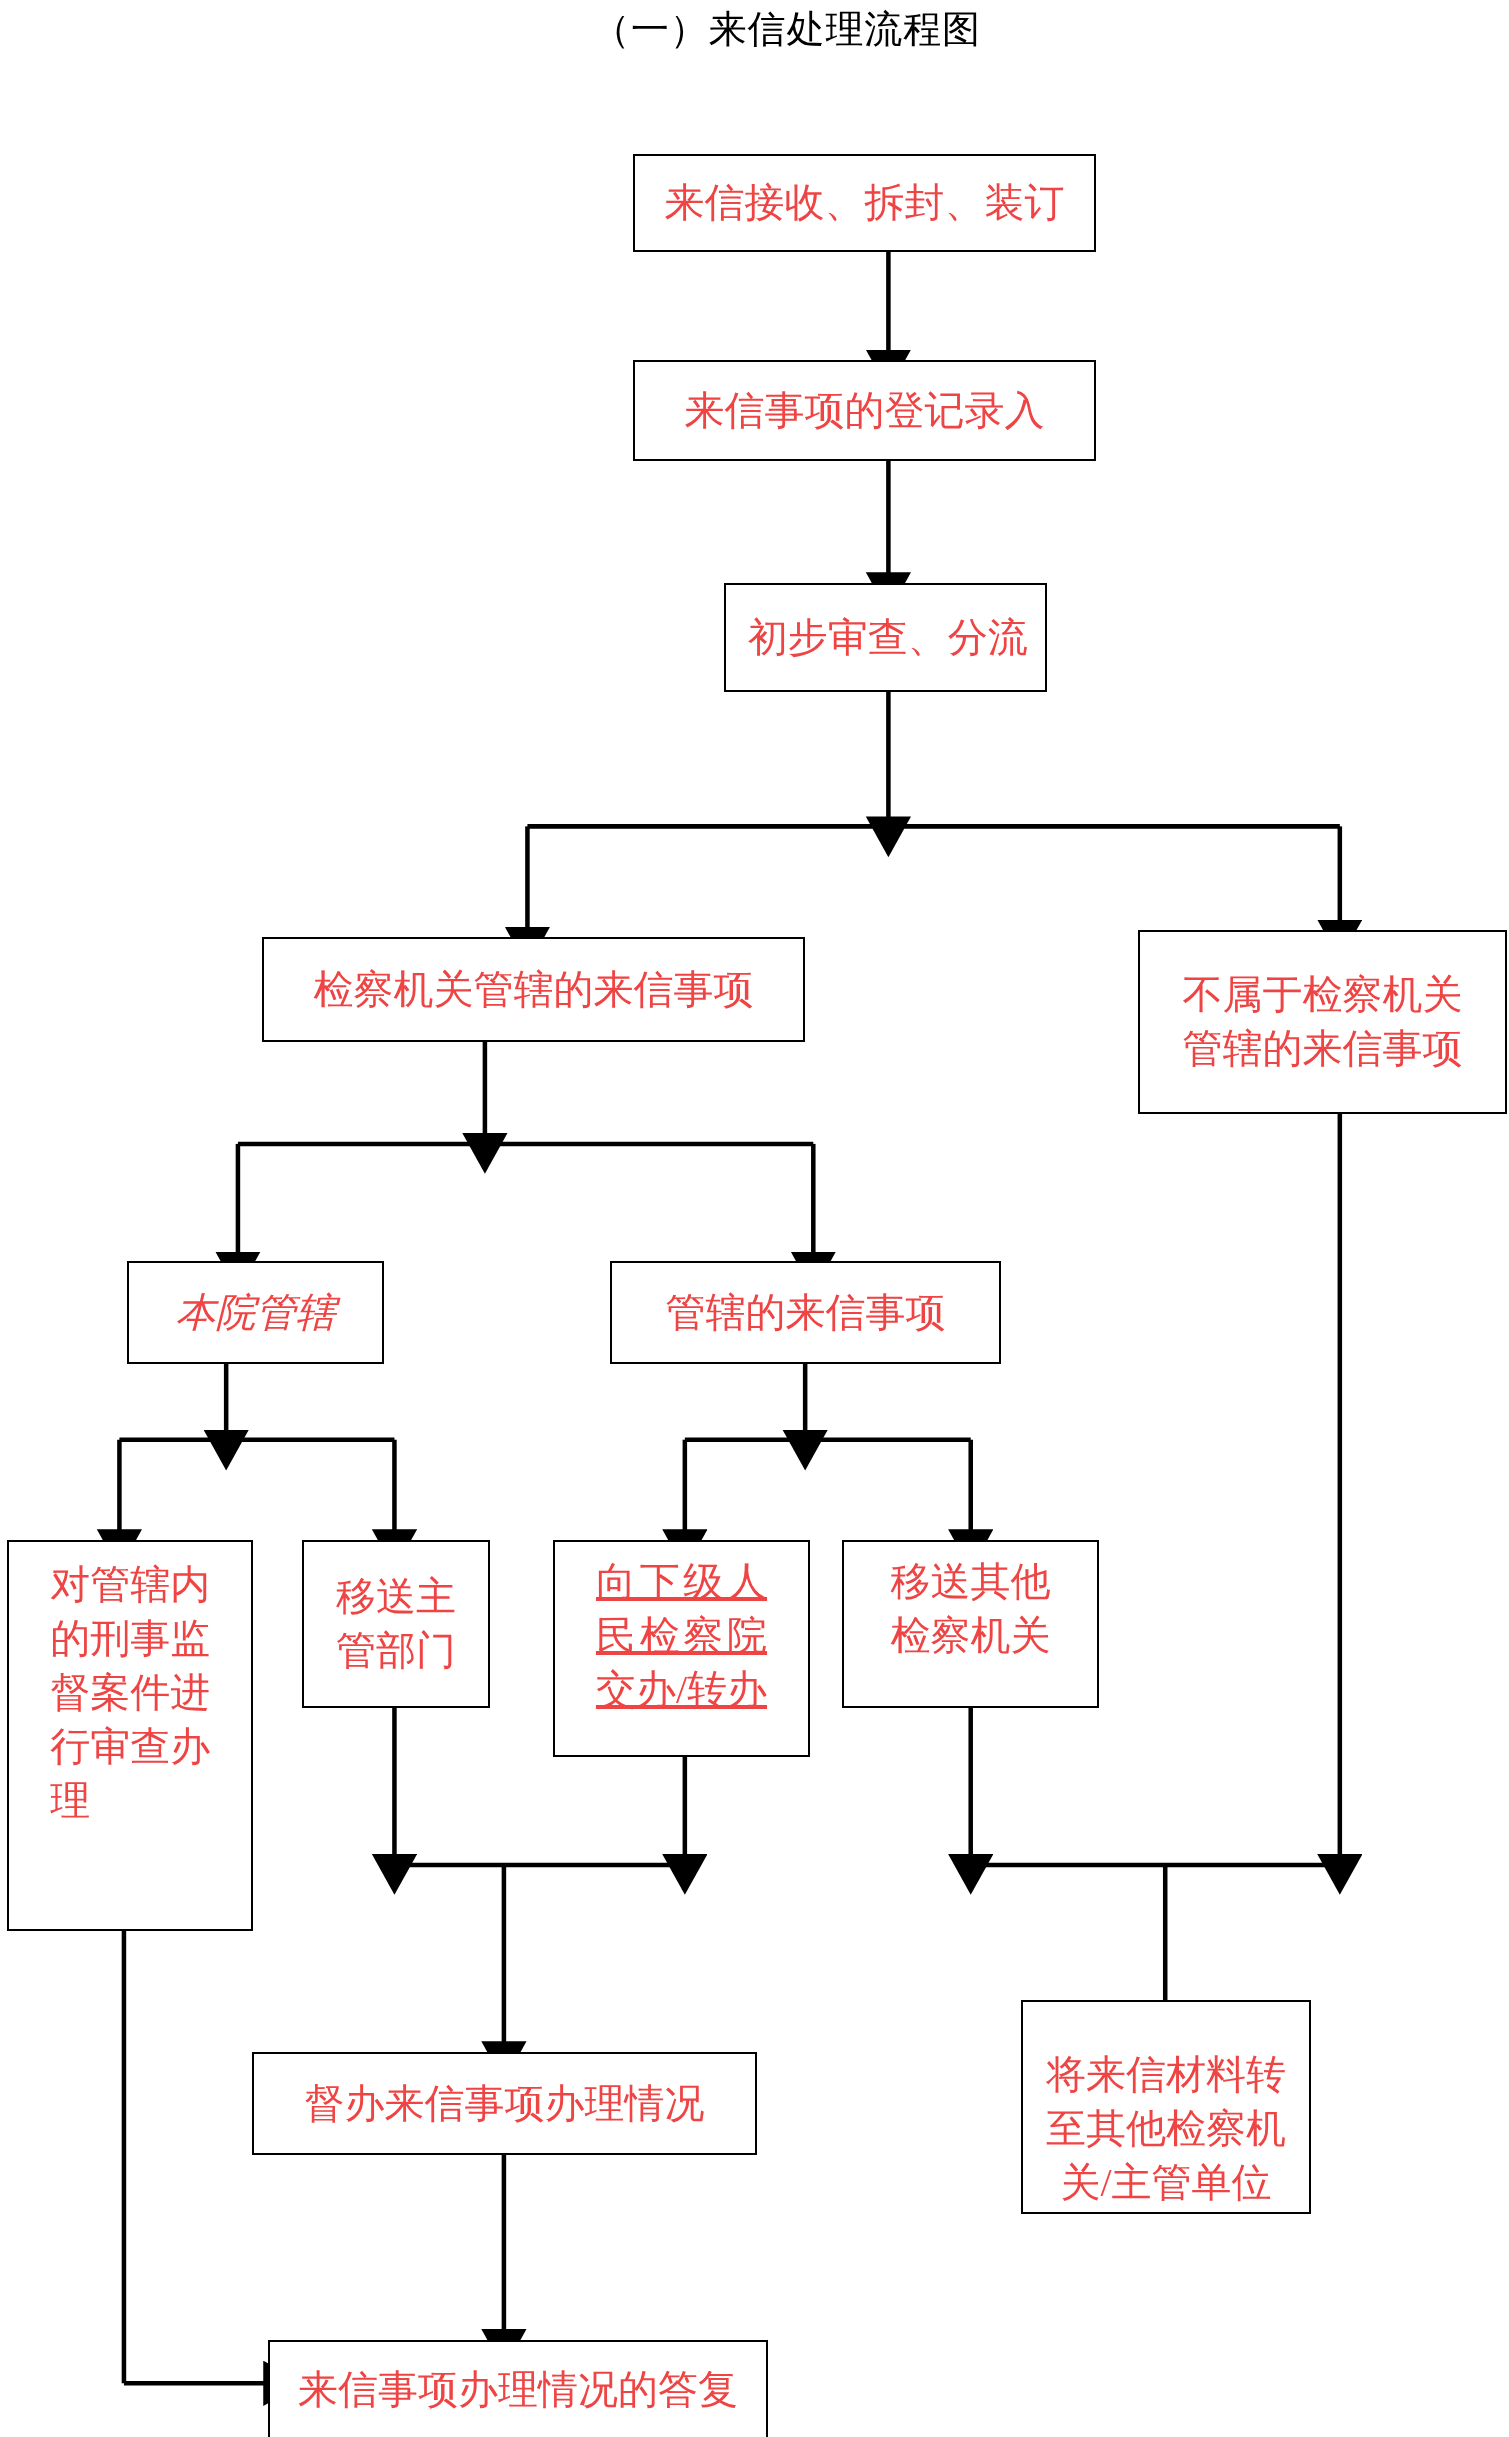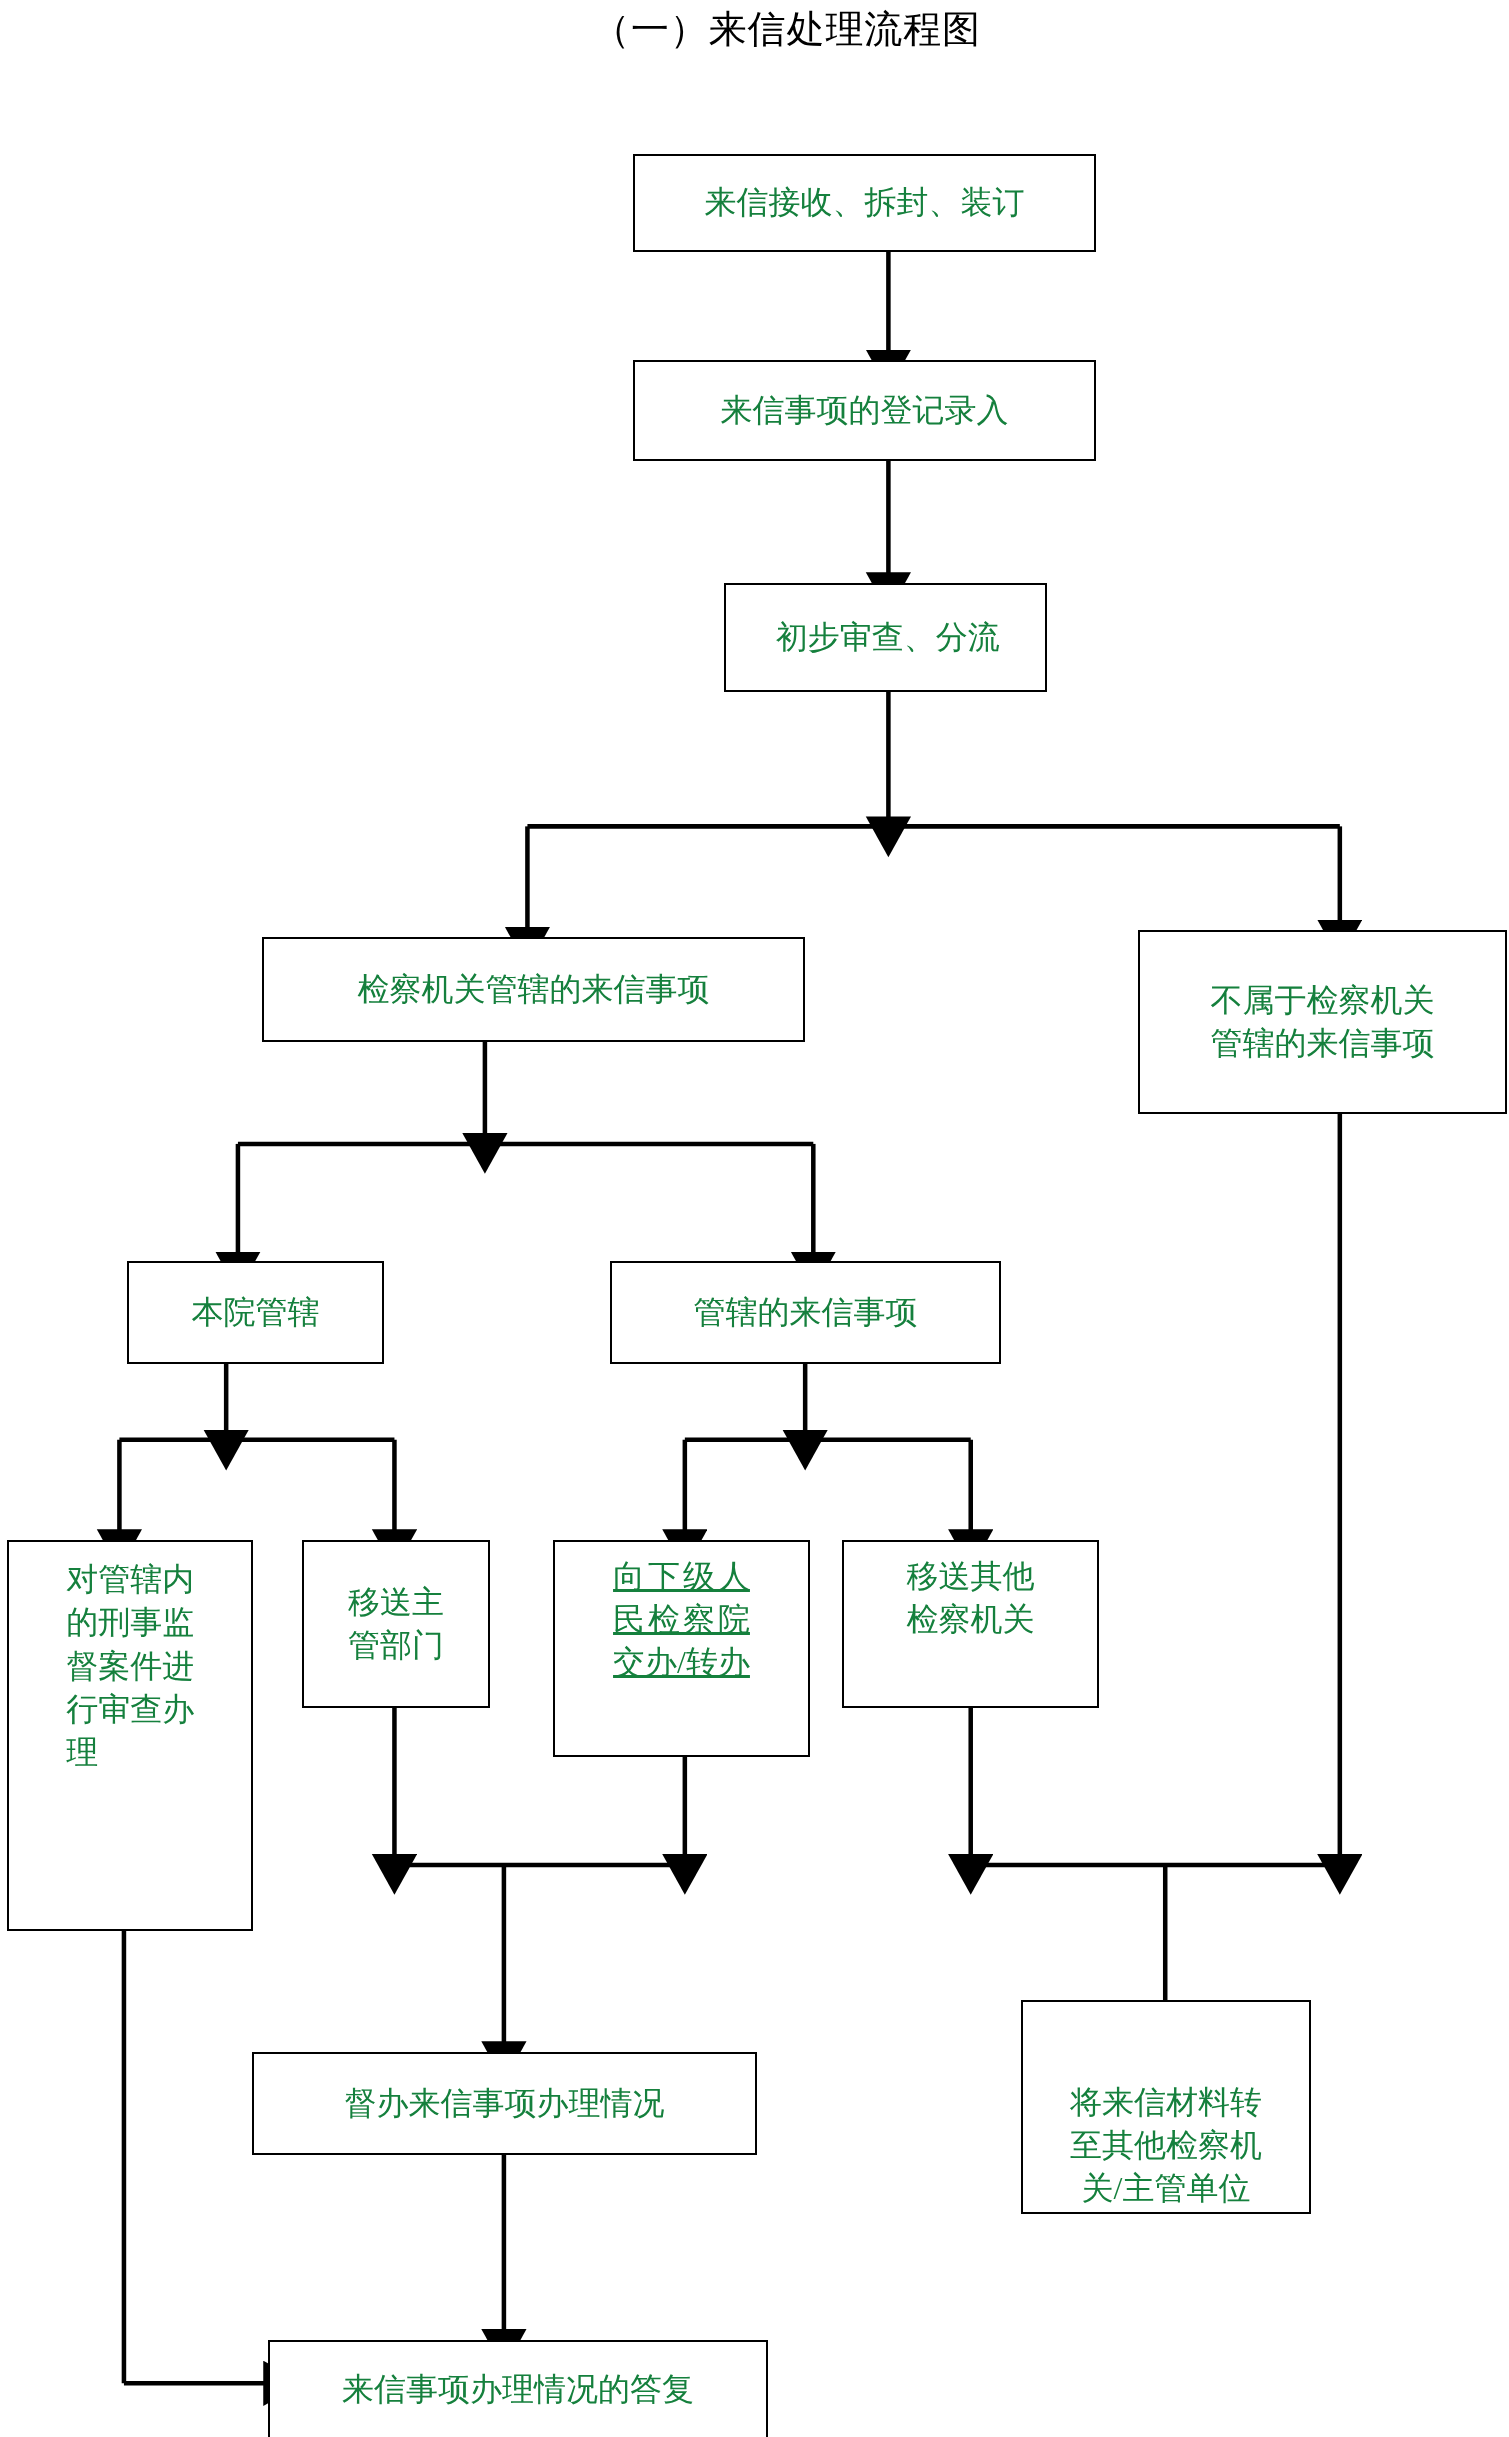--- a/index.html
+++ b/index.html
@@ -37,22 +37,22 @@
     pointer-events: none;
   }
   .node {
     position: absolute;
     box-sizing: border-box;
     border: 2.7px solid #000000;
     background: #ffffff;
     display: flex;
     align-items: center;
     justify-content: center;
-    color: #15803d;
-    font-size: 32px;
+    color: #ef4444;
+    font-size: 40px;
     line-height: 1.35;
     text-align: center;
     padding: 1.8px 5.4px;
   }
   .node .txt {
     display: block;
     white-space: pre-line;
   }
   .node.just .txt {
     text-align: justify;
@@ -130,21 +130,21 @@
 
   <div class="node" style="left:262px; top:937px; width:543px; height:105px;">
     <span class="txt">检察机关管辖的来信事项</span>
   </div>
 
   <div class="node" style="left:1138px; top:930px; width:369px; height:184px;">
     <span class="txt">不属于检察机关
 管辖的来信事项</span>
   </div>
 
-  <div class="node" style="left:127px; top:1261px; width:257px; height:103px;">
+  <div class="node" style="left:127px; top:1261px; width:257px; height:103px;font-style:italic;">
     <span class="txt">本院管辖</span>
   </div>
 
   <div class="node" style="left:610px; top:1261px; width:391px; height:103px;">
     <span class="txt">管辖的来信事项</span>
   </div>
 
   <div class="node just" style="left:7.2px; top:1540px; width:246px; height:391px; align-items:flex-start; padding-top:16.3px;">
     <span class="txt">对管辖内
 的刑事监

